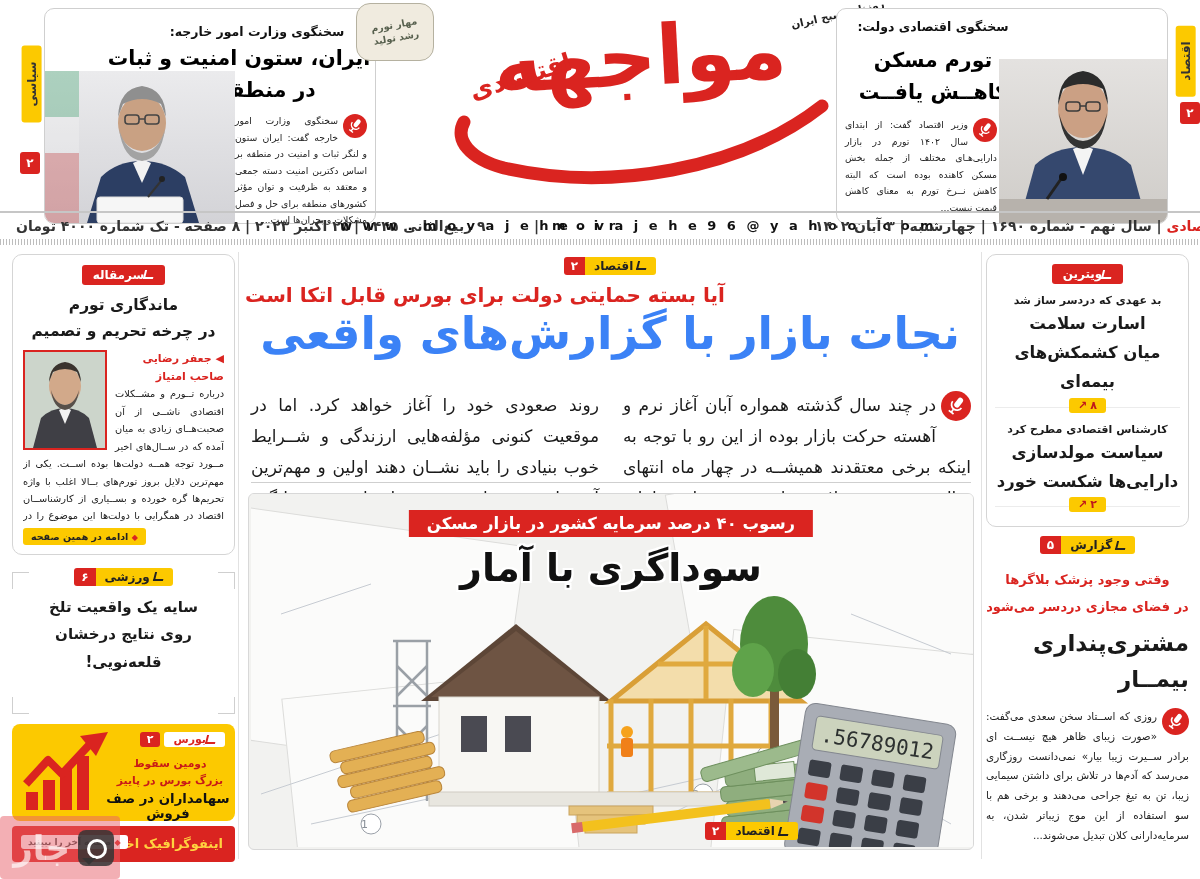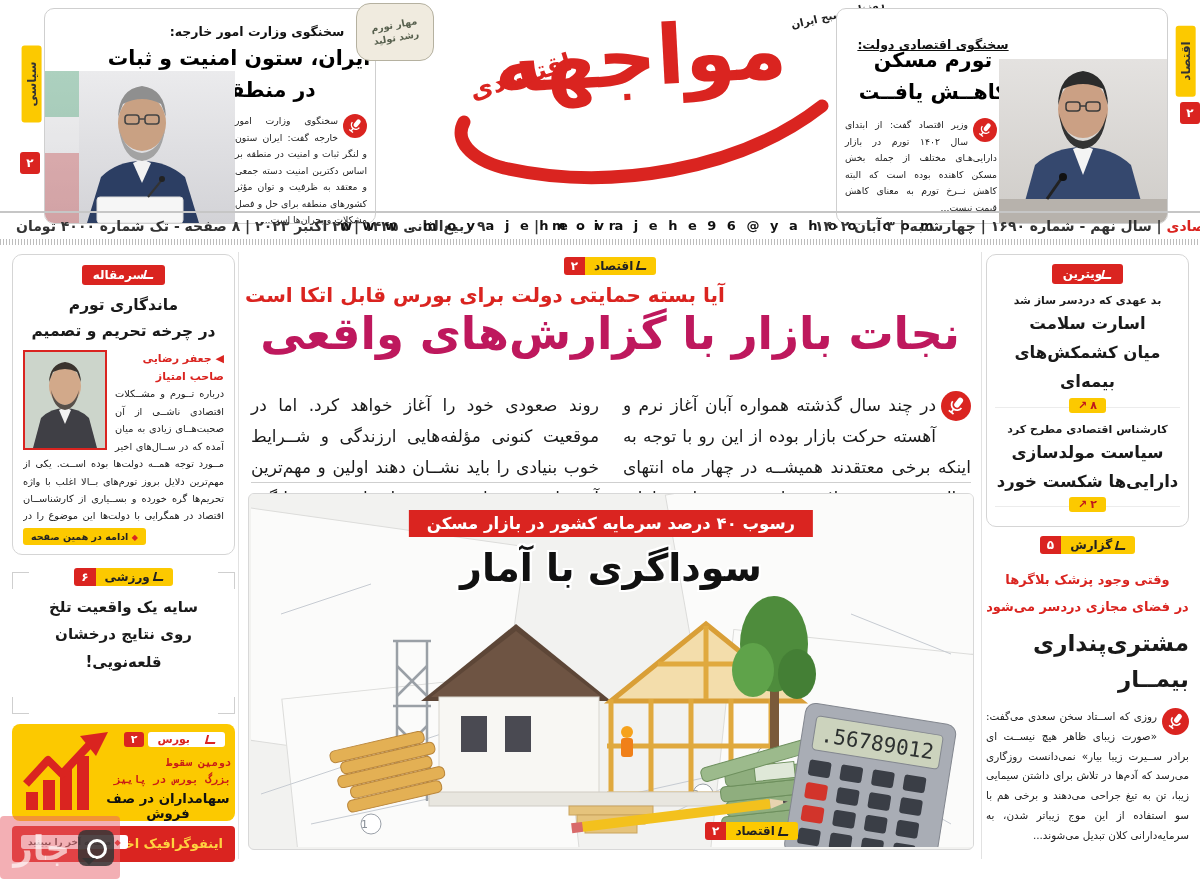--- a/index.html
+++ b/index.html
@@ -47,21 +47,21 @@
         border-bottom:2px solid currentColor;transform:skewX(-14deg);}
   .pill{display:inline-flex;align-items:center;gap:3px;background:#fcc900;color:#c0181c;
         font-size:11px;font-weight:700;padding:1px 9px;border-radius:3px;}
 
   
   .vsep{position:absolute;top:252px;bottom:20px;width:1px;background:#e2e2e2;}
 
   .lead-kicker{position:absolute;left:245px;width:730px;top:283px;text-align:left;
                color:#da2420;font-size:20px;font-weight:700;}
   .lead-head{position:absolute;left:245px;width:730px;top:307px;text-align:center;
-             color:#be185d;font-size:45px;font-weight:800;}
+             color:#3b82f6;font-size:45px;font-weight:800;}
   .lead-cols{position:absolute;left:251px;top:390px;width:720px;display:flex;gap:24px;}
   .lead-col{width:348px;font-size:17px;line-height:1.82;text-align:justify;color:#1a1a1a;}
   .lead-col .mic{width:30px;height:30px;}
   .lead-hr{position:absolute;left:251px;top:482px;width:720px;border-top:1px solid #cfcfcf;}
 
   
   .story-box{position:absolute;left:248px;top:493px;width:724px;height:355px;border:1px solid #d8d8d8;
              border-radius:6px;overflow:hidden;background:#f2f2f0;}
   .story-banner{position:absolute;top:16px;left:50%;transform:translateX(-50%);background:#da2420;color:#fff;
                 font-size:16.5px;font-weight:700;padding:4px 18px;white-space:nowrap;}
@@ -84,24 +84,24 @@
   .corner{position:absolute;width:16px;height:16px;border:0 solid #cfcfcf;}
   .c-tl{left:0;top:6px;border-left-width:1px;border-top-width:1px;}
   .c-tr{right:0;top:6px;border-right-width:1px;border-top-width:1px;}
   .c-bl{left:0;bottom:0;border-left-width:1px;border-bottom-width:1px;}
   .c-br{right:0;bottom:0;border-right-width:1px;border-bottom-width:1px;}
   .sports-head{margin-top:8px;font-size:15px;font-weight:800;line-height:1.85;white-space:pre-line;}
 
   .bourse{position:absolute;left:12px;top:724px;width:223px;height:97px;background:#fcc900;border-radius:8px;}
   .bourse-badge{position:absolute;top:8px;right:10px;display:inline-flex;gap:4px;align-items:center;}
   .bourse-badge .wt{background:#fff;color:#da2420;font-size:11px;font-weight:700;padding:1px 9px;border-radius:3px;
-                    display:inline-flex;align-items:center;gap:16px;}
+                    display:inline-flex;align-items:center;gap:0;}
   .bourse-badge .nm{background:#da2420;color:#fff;font-size:11px;font-weight:700;padding:1px 7px;border-radius:3px;}
-  .bourse-kicker{position:absolute;top:31px;right:4px;width:122px;text-align:right;color:#c81a17;
-                 font-size:10.8px;font-weight:700;line-height:1.6;white-space:pre-line;font-family:Liberation Mono, monospace;}
+  .bourse-kicker{position:absolute;top:31px;right:4px;width:122px;text-align:center;color:#c81a17;
+                 font-size:10.8px;font-weight:700;line-height:1.6;white-space:pre-line;}
   .bourse-head{position:absolute;top:67px;right:2px;width:130px;text-align:center;font-size:13.3px;font-weight:800;color:#111;}
 
   .infostrip{position:absolute;left:12px;top:826px;width:223px;height:36px;background:#da2420;border-radius:4px;}
   .infostrip .ttl{position:absolute;right:12px;top:0;line-height:36px;color:#ffd23f;font-size:13px;font-weight:700;}
   .infostrip .chip2{position:absolute;left:9px;top:9px;background:#fff;border-radius:3px;font-size:9px;
                     color:#444;font-weight:700;padding:2px 7px;white-space:nowrap;}
   .infostrip .dm{color:#da2420;font-size:8px;}
 
   .watermark{position:absolute;left:0;top:816px;width:120px;height:63px;background:rgba(231,96,106,.5);
              border-radius:4px;display:flex;align-items:center;z-index:5;}
@@ -195,21 +195,21 @@
 رشد تولید</div>
     </div>
   <div class="m-tag">روزنامه صبح ایران</div>
   <svg class="abs" style="left:430px;top:96px;width:410px;height:104px;" viewBox="0 0 410 104">
     <path d="M392 10 C 310 74, 180 96, 74 72 C 40 63, 24 44, 34 26" stroke="#da2420" stroke-width="13" fill="none" stroke-linecap="round"></path>
   </svg>
   <div class="m-title">مواجهه</div>
   <div class="m-sub">اقتصادی</div>
 
   <div class="art-box" style="left:836px;top:8px;width:330px;height:214px;">
-    <div class="abs kicker-sm" style="left:6px;width:180px;top:28px;text-decoration:underline;">سخنگوی اقتصادی دولت:</div>
+    <div class="abs kicker-sm" style="left:6px;width:180px;top:10px;">سخنگوی اقتصادی دولت:</div>
     <div class="abs head-md" style="left:6px;width:180px;top:36px;">تورم مسکن
 کاهــش یافــت</div>
     <div class="abs" style="right:0;bottom:0;width:168px;height:164px;border-radius:0 0 9px 0;overflow:hidden;">
       <svg width="168" height="164" viewBox="0 0 168 164" preserveAspectRatio="none">
         <rect width="168" height="164" fill="url(#gBg2)"></rect>
         <path d="M20 164 L36 106 Q55 88 84 88 Q113 88 132 106 L148 164 Z" fill="#35486e"></path>
         <polygon points="74,90 84,116 94,90 84,86" fill="#f4f4f4"></polygon>
         <ellipse cx="84" cy="50" rx="25" ry="29" fill="#cba084"></ellipse>
         <path d="M59 46 Q60 15 84 12 Q108 15 109 46 L104 30 Q84 20 64 30 Z" fill="#2b2b2b"></path>
         <path d="M60 54 Q64 88 84 90 Q104 88 108 54 Q102 80 84 82 Q66 80 60 54 Z" fill="#333333"></path>

